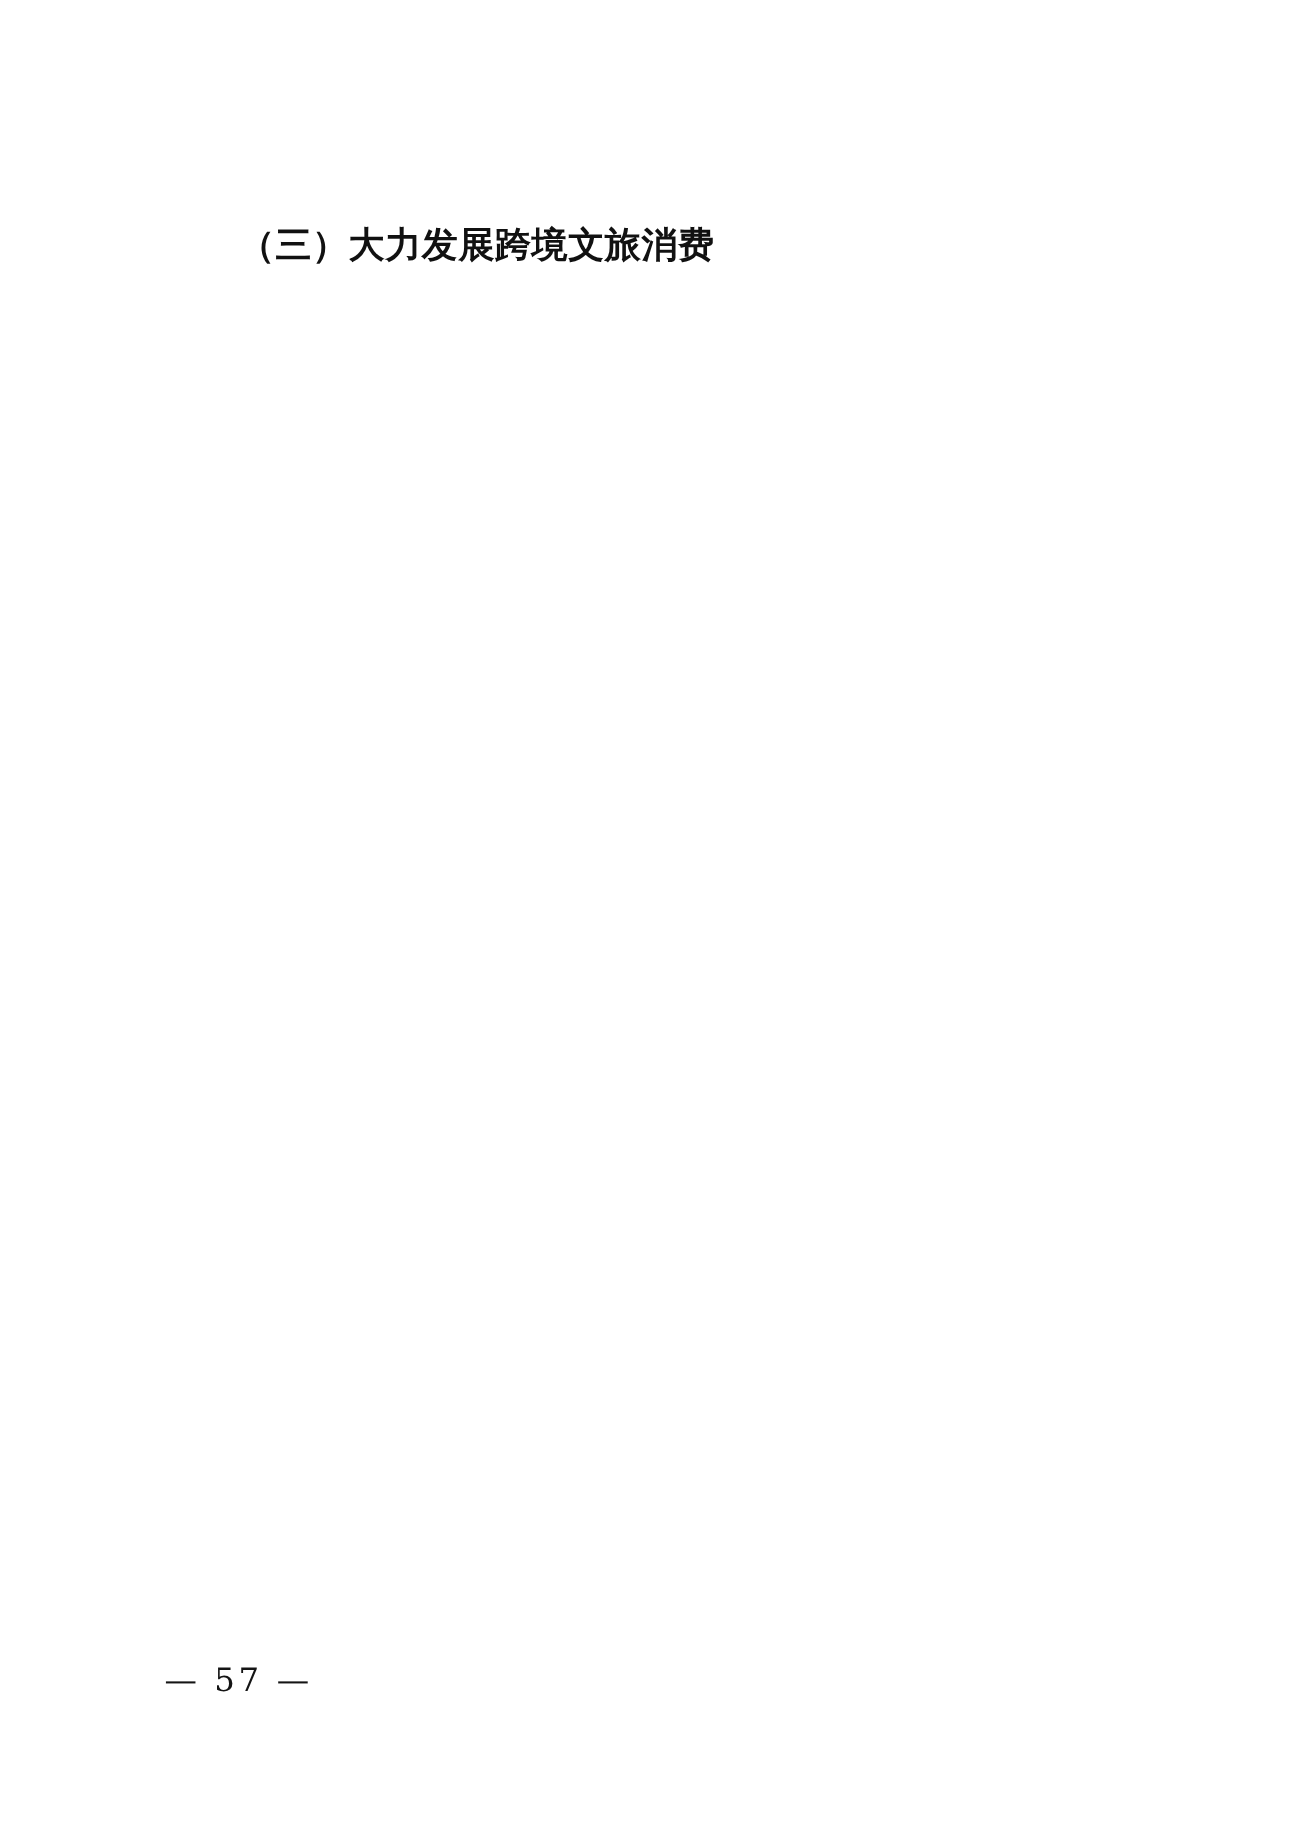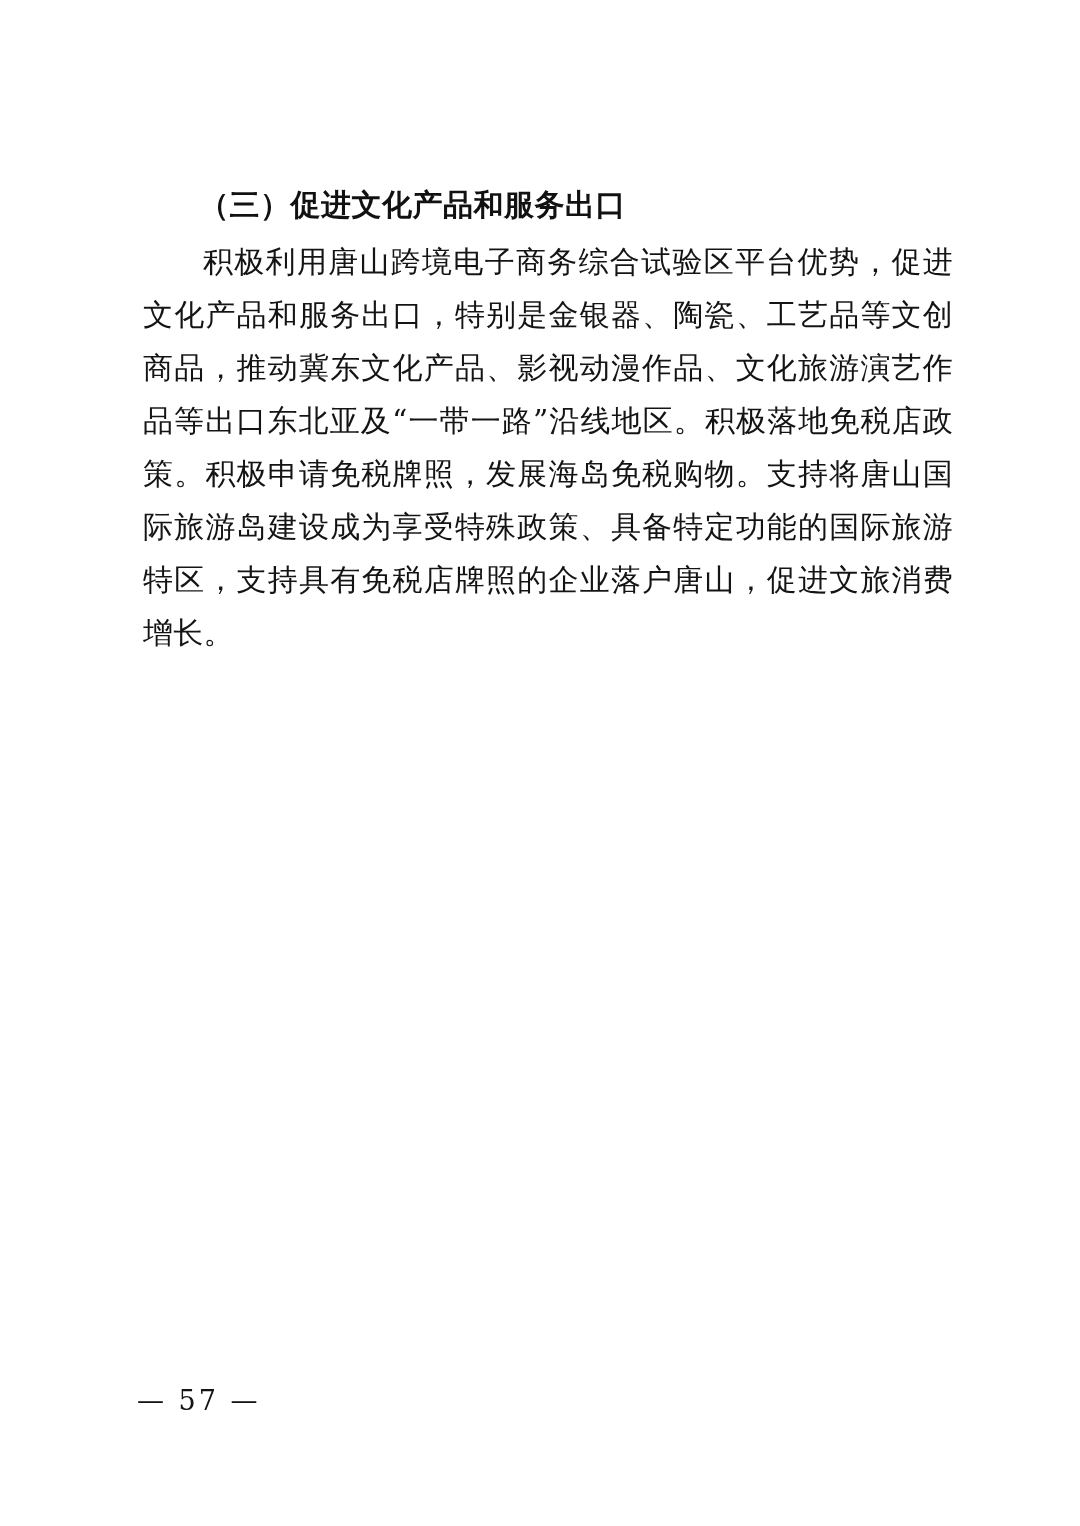--- a/index.html
+++ b/index.html
@@ -55,20 +55,19 @@
     letter-spacing: 3px;
     color: #141414;
   }
 </style>
 </head>
 <body>
 
 <div class="page">
 
   <div class="content">
-    <h2 class="section-heading">（三）促进文化产品和服务出口</h2>
+    <h2 class="section-heading">（三）大力发展跨境文旅消费</h2>
 
-    <p class="body-paragraph">积极利用唐山跨境电子商务综合试验区平台优势，促进文化产品和服务出口，特别是金银器、陶瓷、工艺品等文创商品，推动冀东文化产品、影视动漫作品、文化旅游演艺作品等出口东北亚及“一带一路”沿线地区。积极落地免税店政策。积极申请免税牌照，发展海岛免税购物。支持将唐山国际旅游岛建设成为享受特殊政策、具备特定功能的国际旅游特区，支持具有免税店牌照的企业落户唐山，促进文旅消费增长。</p>
   </div>
 
   <div class="page-number">— 57 —</div>
 
 </div>
 
 </body></html>

